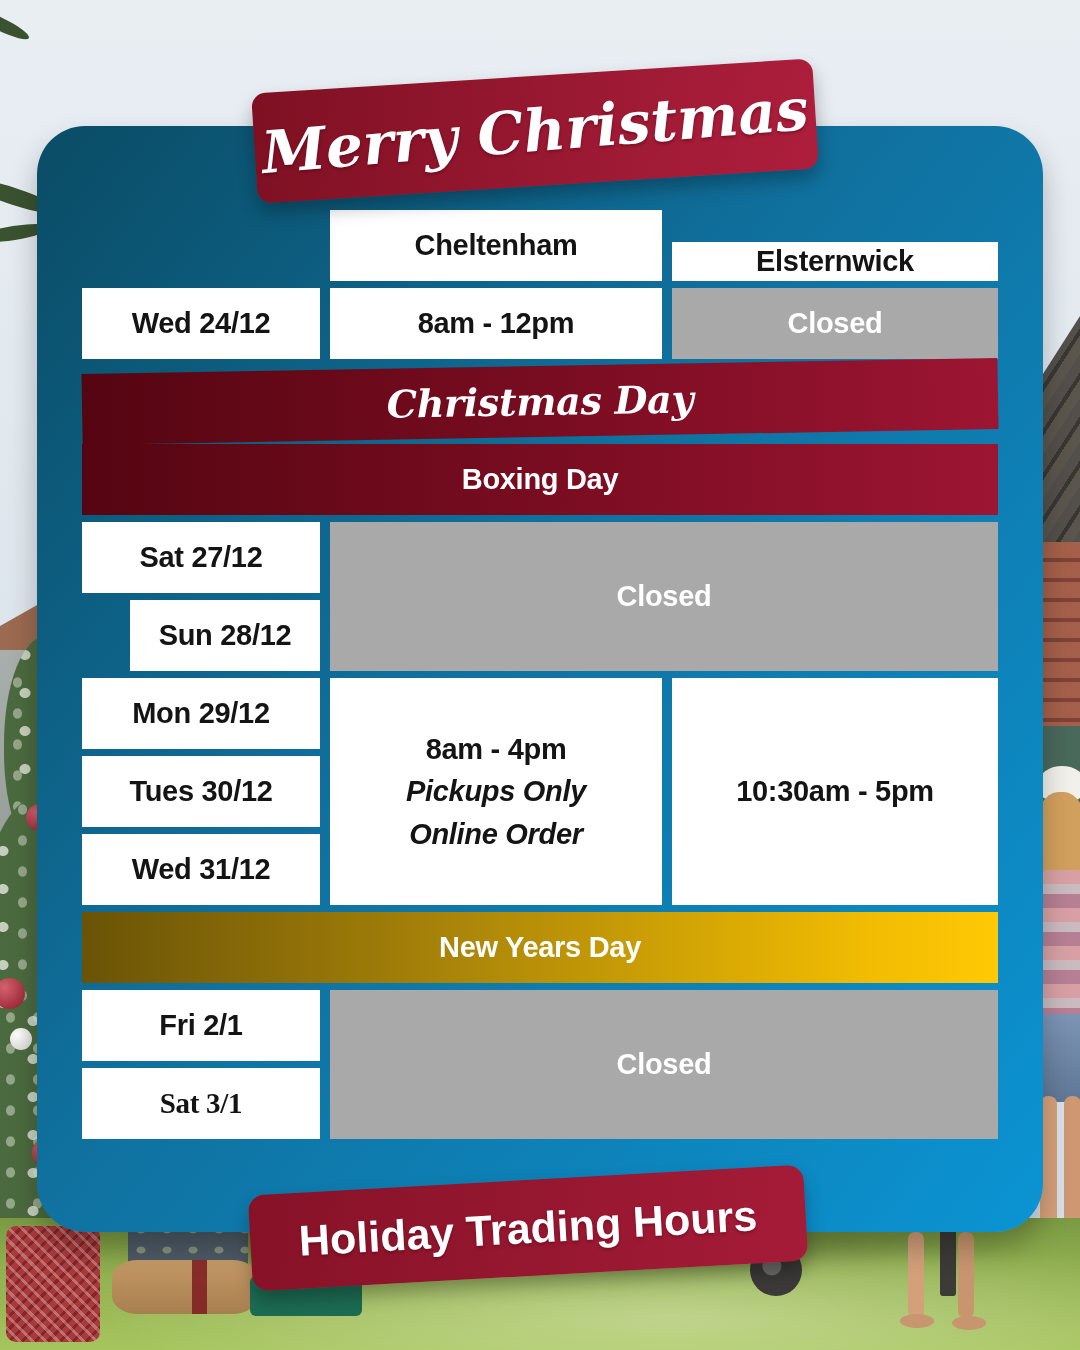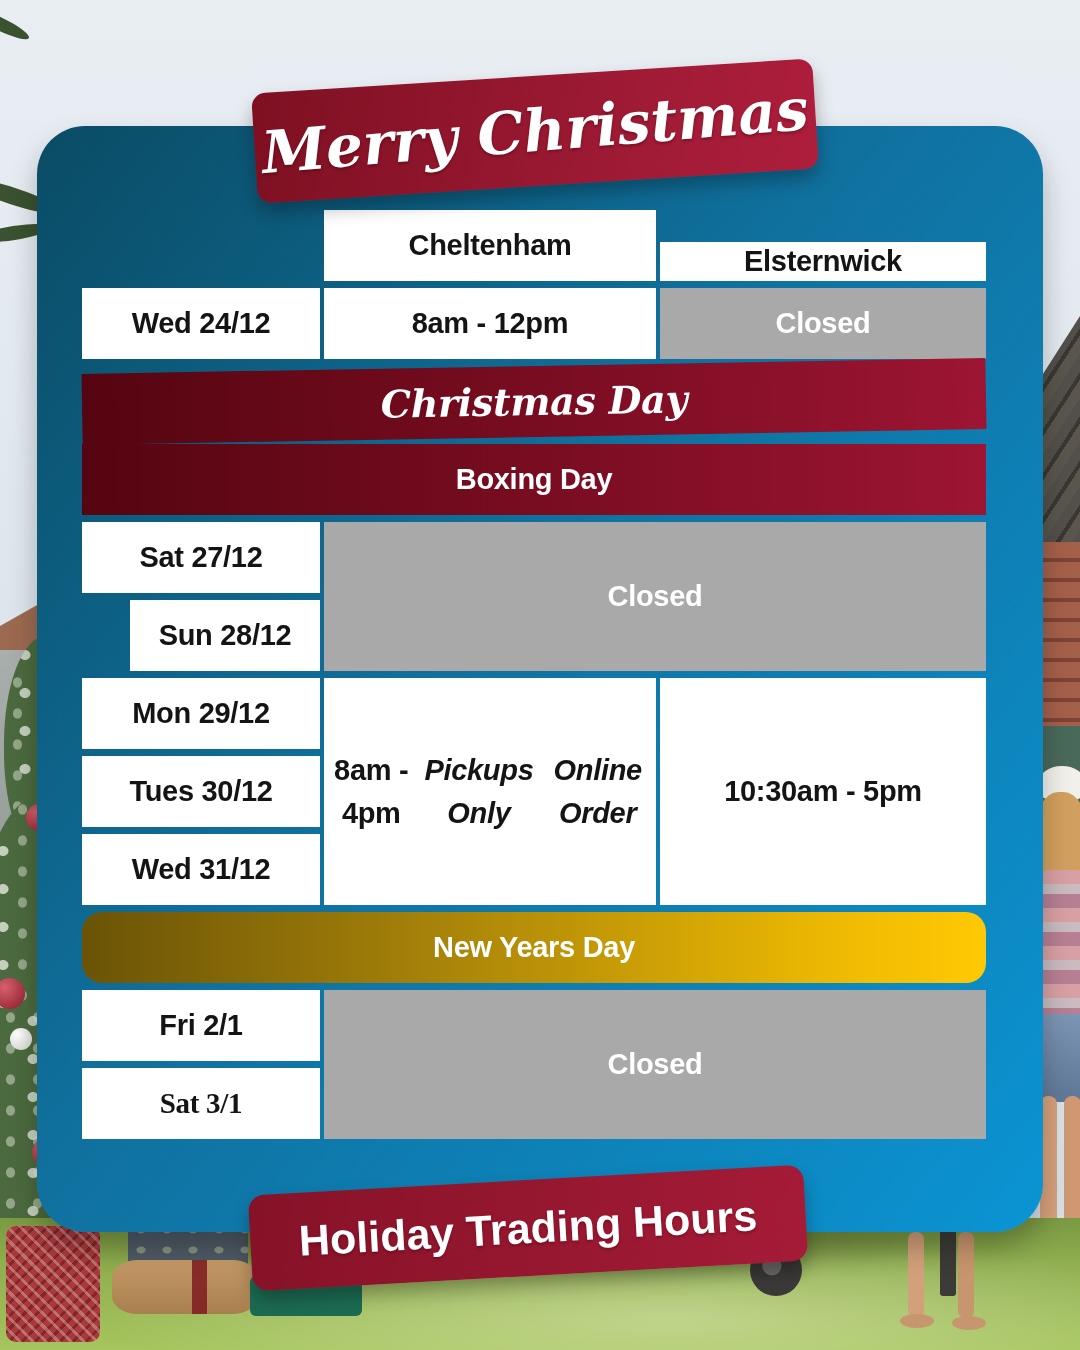--- a/index.html
+++ b/index.html
@@ -67,31 +67,31 @@
   .l2a{left:8px;} .l2b{left:58px;background:#c8966e;}
   .foot{position:absolute;width:34px;height:14px;background:#c8966e;border-radius:50%;}
   .f1{left:0;top:82px;} .f2{left:52px;top:84px;}
   .trolley-leg{position:absolute;left:940px;top:1222px;width:16px;height:74px;background:#3c3b38;border-radius:3px;}
 
   
   .panel{position:absolute;left:37px;top:126px;width:1006px;height:1106px;border-radius:48px;
     background:linear-gradient(128deg,#0a4c65 0%,#10719f 45%,#0b94d3 100%);
     box-shadow:0 16px 28px rgba(0,0,0,.25);}
   .grid{position:absolute;left:45px;top:84px;width:916px;display:grid;
-    grid-template-columns:238px 332px 326px;grid-template-rows:repeat(12,71px);gap:7px 4px;}
+    grid-template-columns:238px 332px 326px;grid-template-rows:repeat(12,71px);gap:7px 10px;}
   .cell{display:flex;align-items:center;justify-content:center;text-align:center;
     font-weight:bold;font-size:29px;color:#141414;letter-spacing:-.3px;}
   .white{background:#ffffff;}
   .gray{background:#a9a9a9;color:#ffffff;}
   .bar{color:#ffffff;}
   .maroon{background:linear-gradient(90deg,#550511 0%,#7c0d22 55%,#9d1533 100%);}
   .gold{background:linear-gradient(90deg,#6a5307 0%,#a98409 40%,#f0bb02 85%,#ffc905 100%);}
   .script{font-family:"DejaVu Serif",serif;font-style:italic;font-weight:bold;}
   .bar-script{font-size:38px;transform:rotate(-1deg);}
-  .stacked{flex-direction:row;line-height:1.45;}
+  .stacked{flex-direction:column;line-height:1.45;}
   .ital{font-style:italic;}
 
   
   .banner{position:absolute;display:flex;align-items:center;justify-content:center;color:#fff;
     box-shadow:0 10px 18px rgba(0,0,0,.28);}
   .banner-top{left:254px;top:76px;width:562px;height:110px;border-radius:14px;
     background:linear-gradient(100deg,#7e1022 0%,#a11b36 70%,#ad1e3c 100%);
     transform:rotate(-3.6deg);}
   .banner-top .txt{font-size:58px;transform:rotate(-1deg);text-shadow:0 2px 3px rgba(60,0,10,.4);}
   .banner-bottom{left:250px;top:1180px;width:556px;height:96px;border-radius:16px;
@@ -172,21 +172,21 @@
       <div class="cell white" style="grid-column:1;grid-row:7;">Mon 29/12</div>
       <div class="cell white" style="grid-column:1;grid-row:8;">Tues 30/12</div>
       <div class="cell white" style="grid-column:1;grid-row:9;">Wed 31/12</div>
       <div class="cell white stacked" style="grid-column:2;grid-row:7/10;">
         <div>8am - 4pm</div>
         <div class="ital">Pickups Only</div>
         <div class="ital">Online Order</div>
       </div>
       <div class="cell white" style="grid-column:3;grid-row:7/10;">10:30am - 5pm</div>
 
-      <div class="cell bar gold" style="grid-column:1/-1;grid-row:10;border-radius:20px;">New Years Day</div>
+      <div class="cell bar gold" style="grid-column:1/-1;grid-row:10;">New Years Day</div>
 
       <div class="cell white" style="grid-column:1;grid-row:11;">Fri 2/1</div>
       <div class="cell white" style="grid-column:1;grid-row:12;font-family:Liberation Serif, serif;">Sat 3/1</div>
       <div class="cell gray" style="grid-column:2/4;grid-row:11/13;">Closed</div>
     </div>
   </div>
 
   <div class="banner banner-top">
     <div class="txt script">Merry Christmas</div>
   </div>

